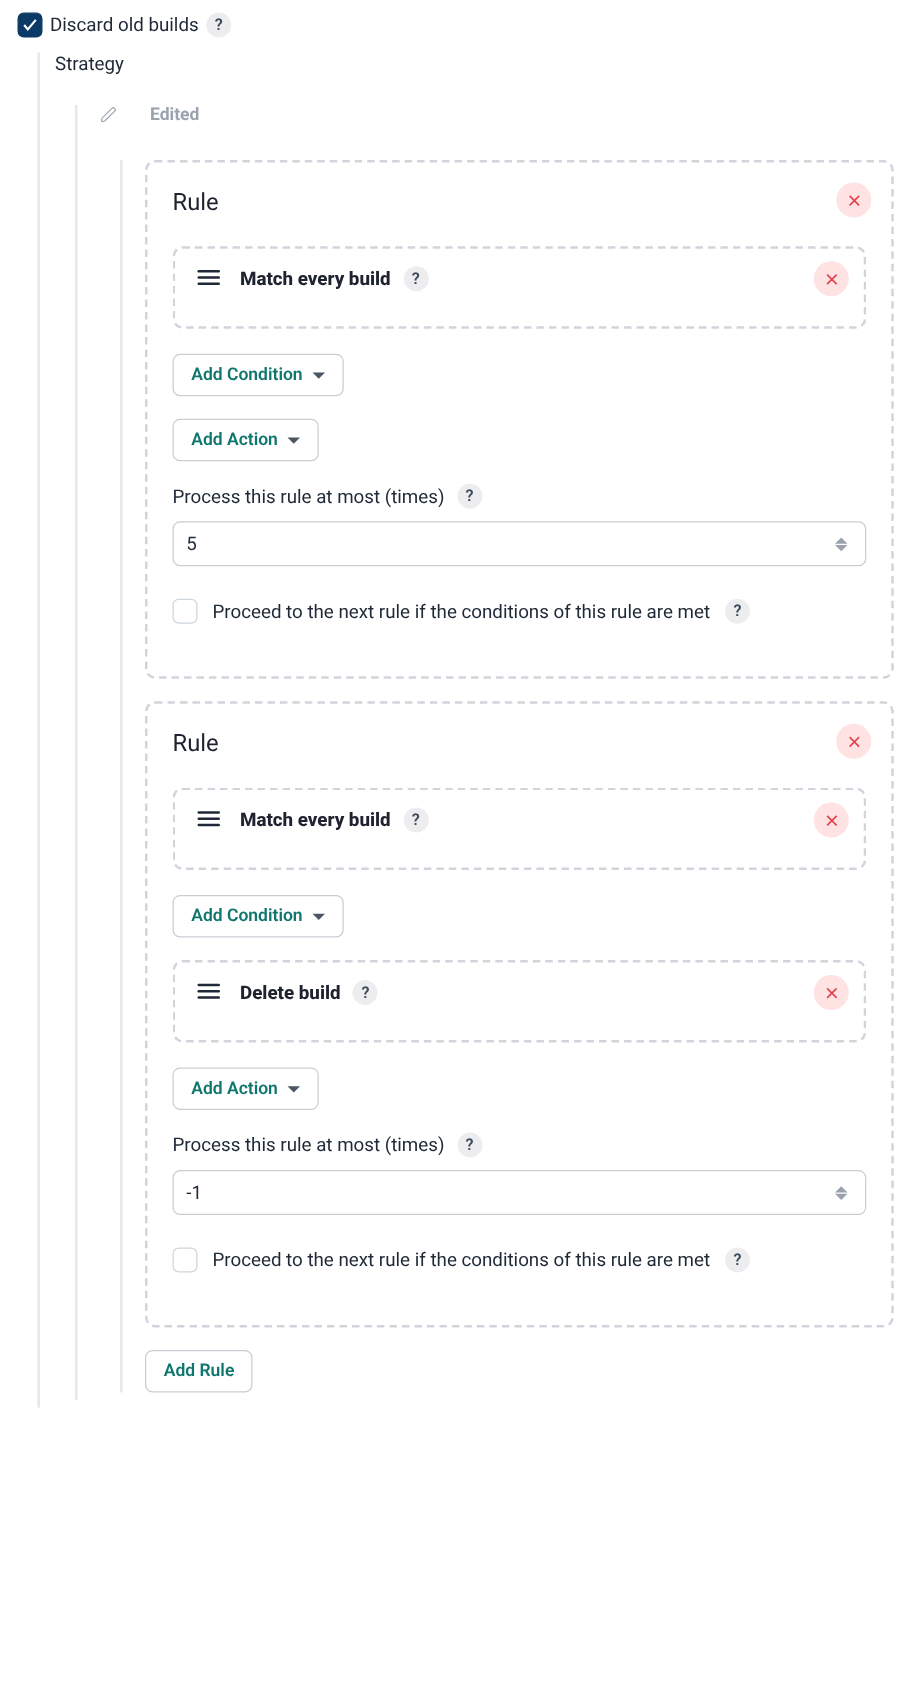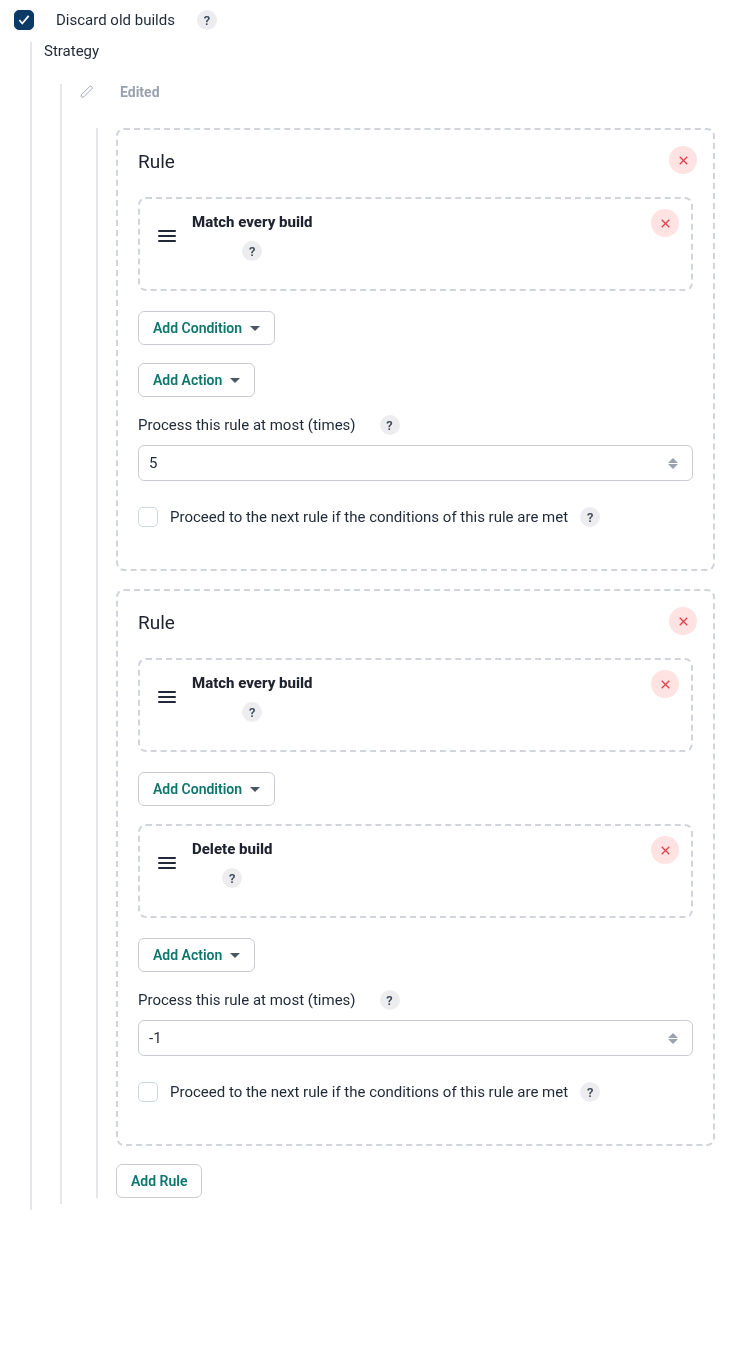--- a/index.html
+++ b/index.html
@@ -4,21 +4,21 @@
 <style>
   * { box-sizing: border-box; }
   body {
     margin: 0;
     padding: 10px 14px;
     font-family: -apple-system, BlinkMacSystemFont, "Segoe UI", Roboto, Helvetica, Arial, sans-serif;
     font-size: 14px;
     color: #1f2937;
     background: #fff;
   }
-  .row { display: flex; align-items: center; gap: 22px; }
+  .row { display: flex; align-items: center; gap: 6px; }
   .checkbox {
     width: 20px; height: 20px; border-radius: 5px;
     display: flex; align-items: center; justify-content: center;
     border: 1px solid #cfd6dd;
     flex-shrink: 0;
   }
   .checkbox.checked {
     background: #0b3a66;
     border-color: #0b3a66;
   }
@@ -108,41 +108,41 @@
     border-radius: 8px;
     padding: 14px 18px 28px 18px;
     position: relative;
     display: flex; align-items: center; gap: 16px;
     margin-bottom: 20px;
   }
   .inner-card .delete-circle { top: 10px; right: 12px; }
   .drag-icon { width: 18px; height: 14px; flex-shrink: 0; }
   .drag-icon div { height: 2px; background: #1f2937; margin-bottom: 3px; border-radius: 1px; }
   .drag-icon div:last-child { margin-bottom: 0; }
-  .inner-title { font-weight: 800; font-size: 15px; color: #1f2330; display: flex; align-items: center; gap: 10px; flex-direction: column; }
+  .inner-title { font-weight: 800; font-size: 15px; color: #1f2330; display: flex; align-items: center; gap: 10px; }
   .btn-outline {
     border: 1px solid #c9cdd3;
     border-radius: 6px;
     background: #fff;
     padding: 8px 14px;
     font-weight: 600;
     color: #0f766e;
     font-size: 14px;
     display: inline-flex; align-items: center; gap: 8px;
   }
   .btn-outline .caret {
     width: 0; height: 0;
     border-left: 5px solid transparent;
     border-right: 5px solid transparent;
     border-top: 5px solid #4b5563;
   }
   .field-label {
     font-size: 15px;
     color: #1f2937;
-    display: flex; align-items: center; gap: 24px;
+    display: flex; align-items: center; gap: 10px;
     margin-bottom: 10px;
     margin-top: 12px;
   }
   .number-input {
     width: 100%;
     border: 1px solid #c9cdd3;
     border-radius: 6px;
     padding: 8px 10px;
     display: flex; align-items: center; justify-content: space-between;
     background: #fff;

